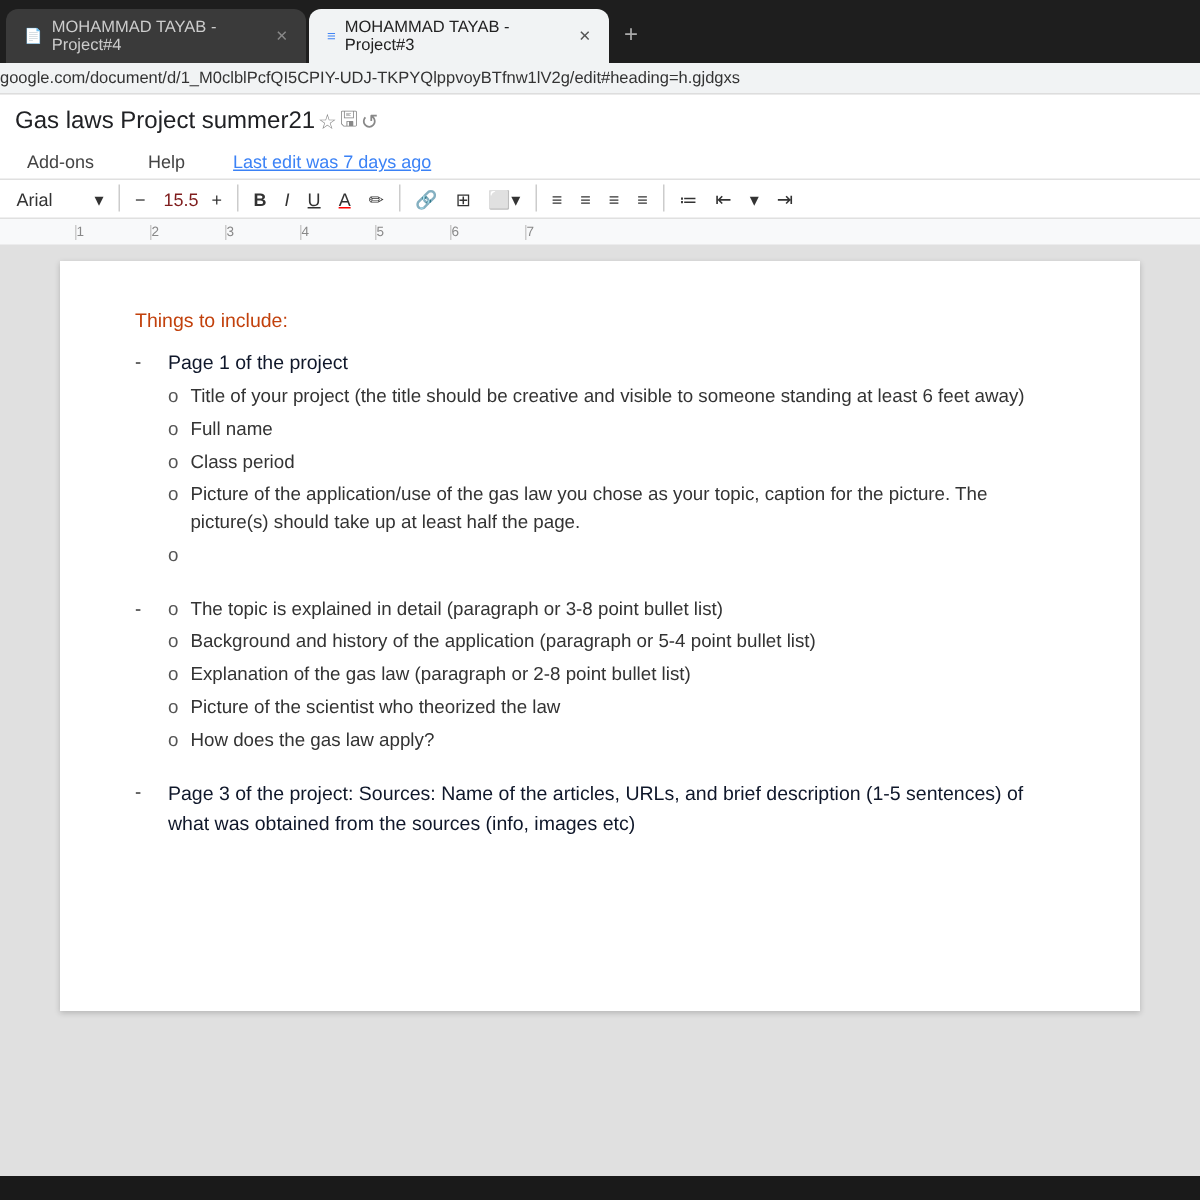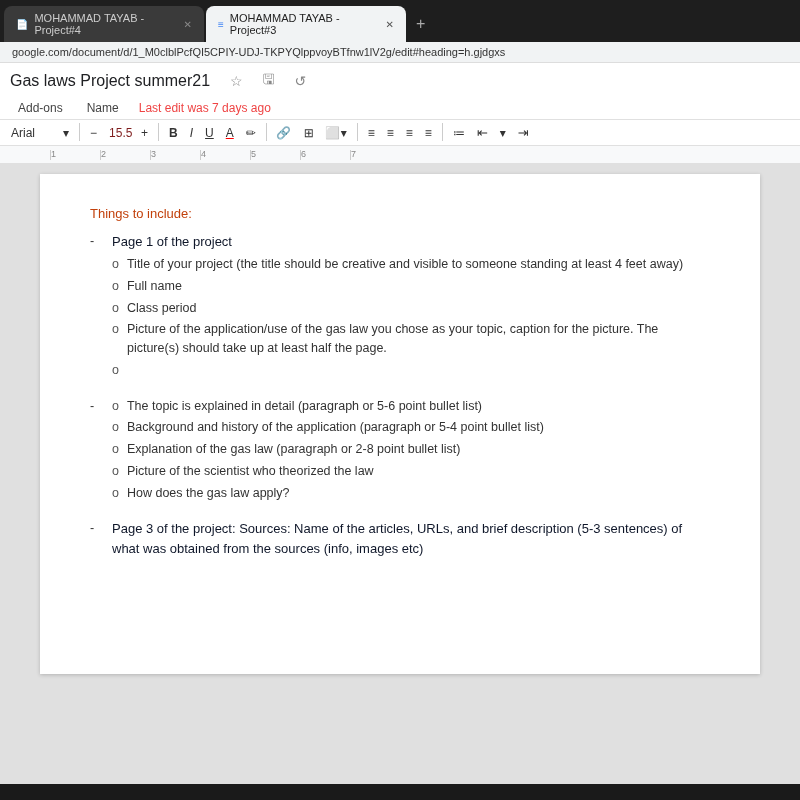--- a/index.html
+++ b/index.html
@@ -59,76 +59,77 @@
       border: none;
       color: #aaa;
       font-size: 16px;
       padding: 4px 8px;
       cursor: pointer;
     }
 
     .address-bar {
       background: #f1f3f4;
       margin: 0;
-      padding: 4px 12px;
+      padding: 4px 0;
       font-size: 11px;
       color: #333;
       border-bottom: 1px solid #ddd;
     }
 
     
     .docs-app {
       background: #f8f9fa;
       width: 100%;
     }
 
     .docs-header {
       background: #fff;
       padding: 6px 10px 0 10px;
       border-bottom: 1px solid #e0e0e0;
     }
 
     .docs-title-row {
       display: flex;
       align-items: center;
-      gap: 20px;
+      gap: 2px;
       padding-bottom: 4px;
     }
 
     .docs-title {
       font-size: 16px;
       color: #202124;
       font-weight: 400;
     }
 
     .title-icon {
       color: #888;
       font-size: 14px;
       cursor: pointer;
     }
 
     .docs-menu-bar {
       display: flex;
       align-items: center;
-      gap: 8px;
+      gap: 20px;
       font-size: 12px;
       color: #444;
       padding: 2px 0;
     }
 
     .menu-item {
       padding: 2px 8px;
       cursor: pointer;
       border-radius: 3px;
     }
 
     .last-edit {
       font-size: 12px;
-      color: #ef4444;
+      color: #3b82f6;
       margin-left: 4px;
+      text-decoration: underline;
       cursor: pointer;
     }
 
     
     .toolbar {
       display: flex;
       background: #fff;
       border-bottom: 1px solid #e0e0e0;
       padding: 3px 6px;
       gap: 2px;
@@ -304,21 +305,21 @@
   <div class="docs-header">
     <div class="docs-title-row">
       <span class="docs-title">Gas laws Project summer21</span>
       <span class="title-icon">☆</span>
       <span class="title-icon">🖫</span>
       <span class="title-icon">↺</span>
     </div>
 
     <div class="docs-menu-bar">
       <span class="menu-item">Add-ons</span>
-      <span class="menu-item">Name</span>
+      <span class="menu-item">Help</span>
       <span class="last-edit">Last edit was 7 days ago</span>
     </div>
   </div>
 
   <div class="toolbar">
     <span class="tb-btn font-name">Arial</span>
     <span class="tb-btn">▾</span>
     <div class="toolbar-separator"></div>
     <span class="tb-btn">−</span>
     <span class="tb-btn font-size">15.5</span>
@@ -364,21 +365,21 @@
 
       <div class="things-intro">Things to include:</div>
 
       <div class="dash-item section-gap">
         <span class="dash-char">-</span>
         <div class="dash-content">
           <div class="doc-section-header">Page 1 of the project</div>
           <ul class="sub-list">
             <li>
               <span class="sub-bullet">o</span>
-              <span>Title of your project (the title should be creative and visible to someone standing at least 4 feet away)</span>
+              <span>Title of your project (the title should be creative and visible to someone standing at least 6 feet away)</span>
             </li>
             <li>
               <span class="sub-bullet">o</span>
               <span>Full name</span>
             </li>
             <li>
               <span class="sub-bullet">o</span>
               <span>Class period</span>
             </li>
             <li>
@@ -391,21 +392,21 @@
           </ul>
         </div>
       </div>
 
       <div class="dash-item section-gap">
         <span class="dash-char">-</span>
         <div class="dash-content">
           <ul class="sub-list">
             <li>
               <span class="sub-bullet">o</span>
-              <span>The topic is explained in detail (paragraph or 5-6 point bullet list)</span>
+              <span>The topic is explained in detail (paragraph or 3-8 point bullet list)</span>
             </li>
             <li>
               <span class="sub-bullet">o</span>
               <span>Background and history of the application (paragraph or 5-4 point bullet list)</span>
             </li>
             <li>
               <span class="sub-bullet">o</span>
               <span>Explanation of the gas law (paragraph or 2-8 point bullet list)</span>
             </li>
             <li>
@@ -416,19 +417,19 @@
               <span class="sub-bullet">o</span>
               <span>How does the gas law apply?</span>
             </li>
           </ul>
         </div>
       </div>
 
       <div class="dash-item section-gap">
         <span class="dash-char">-</span>
         <div class="dash-content">
-          <div class="doc-section-header">Page 3 of the project: Sources: Name of the articles, URLs, and brief description (5-3 sentences)  of what was obtained from the sources (info, images etc)</div>
+          <div class="doc-section-header">Page 3 of the project: Sources: Name of the articles, URLs, and brief description (1-5 sentences)  of what was obtained from the sources (info, images etc)</div>
         </div>
       </div>
 
     </div>
   </div>
 </div>
 
 </body></html>

